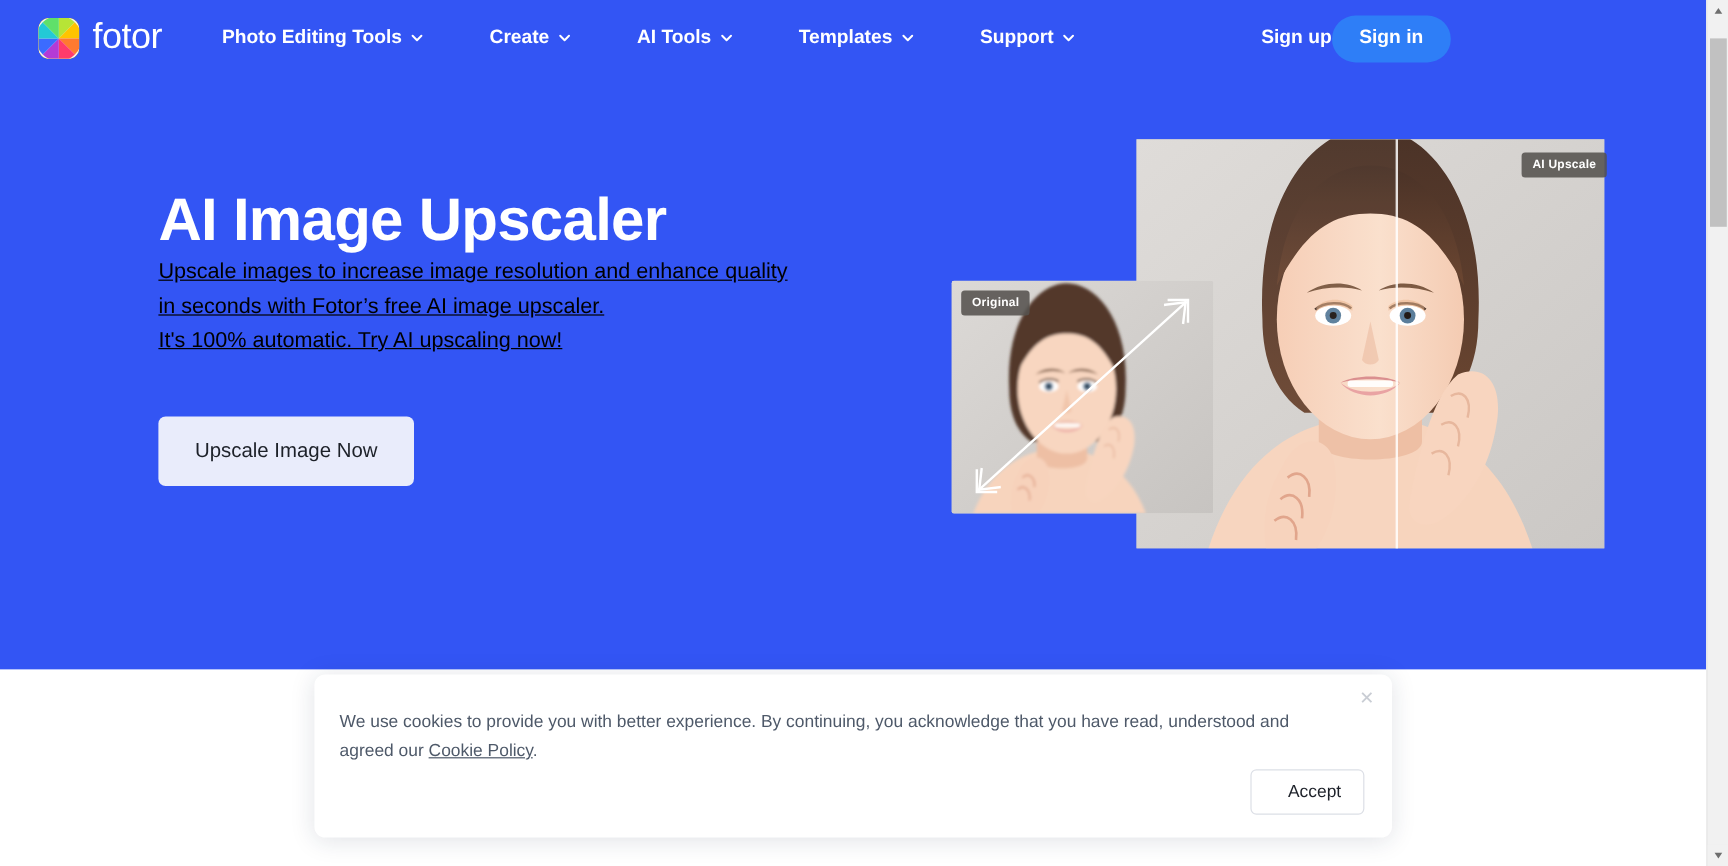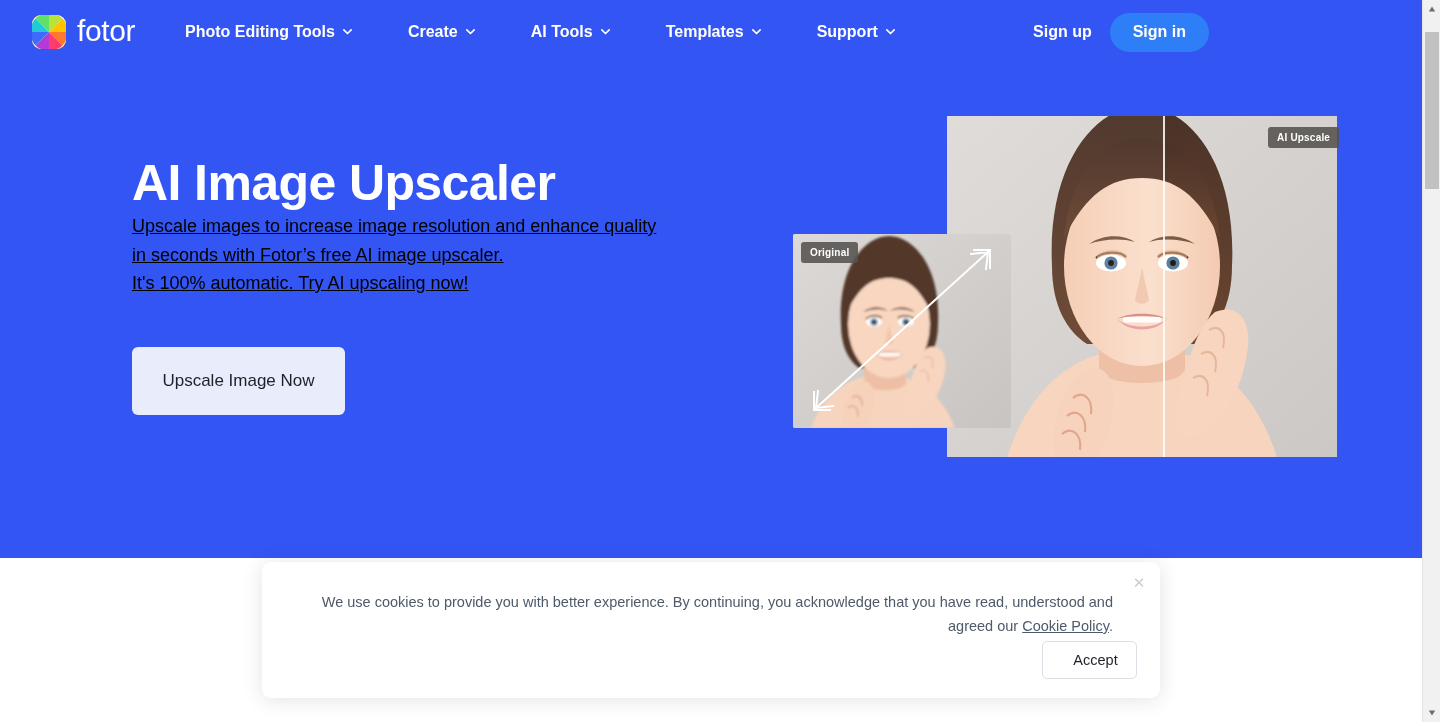--- a/index.html
+++ b/index.html
@@ -102,21 +102,20 @@
     width: 11px; height: 11px;
     position: relative;
     top: -1px;
   }
   .chev svg { display:block; width: 11px; height: 11px; }
 
   .nav-right {
     margin-left: auto;
     display: flex;
     align-items: center;
-    gap: 18px;
     margin-right: 29px;
     justify-content: space-between;
   }
 
   .signup-link {
     color: #ffffff;
     font-size: 16px;
     font-weight: bold;
     cursor: pointer;
     white-space: nowrap;
@@ -160,21 +159,21 @@
     max-width: 600px;
     text-decoration: underline;
   }
   .hero-sub div { white-space: nowrap; }
 
   .cta-btn {
     position: absolute;
     left: 0;
     top: 193px;
     width: 213px;
-    height: 68px;
+    height: 58px;
     background: #e9ecfb;
     color: #1d2129;
     font-size: 17px;
     font-weight: 400;
     border: none;
     border-radius: 6px;
     cursor: pointer;
     font-family: "Liberation Sans", sans-serif;
   }
 
@@ -277,21 +276,20 @@
   }
 
   .cookie-text {
     position: absolute;
     left: 21px;
     top: 28px;
     width: 830px;
     font-size: 14.5px;
     line-height: 24px;
     color: #4e5969;
-    text-align: right;
   }
 
   .cookie-link {
     color: #4e5969;
     text-decoration: underline;
     cursor: pointer;
   }
 
   .cookie-close {
     position: absolute;

